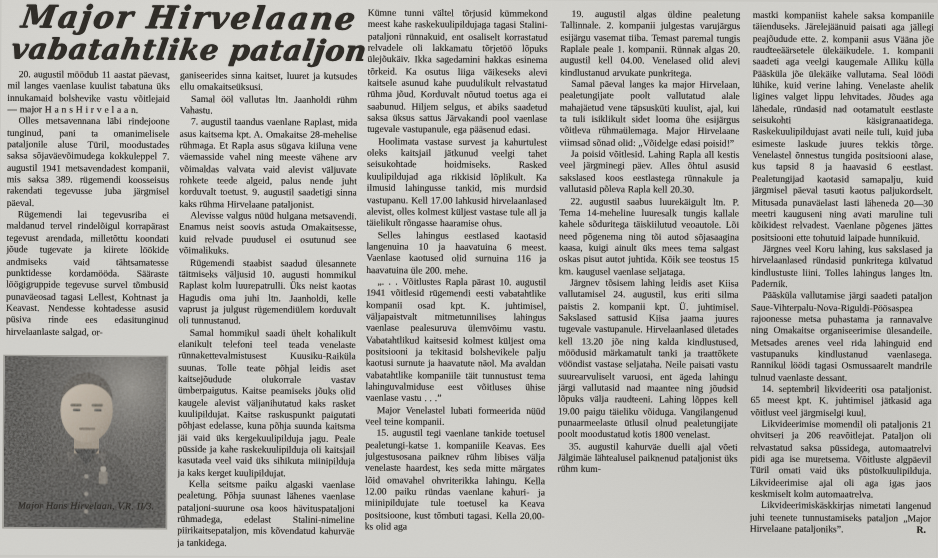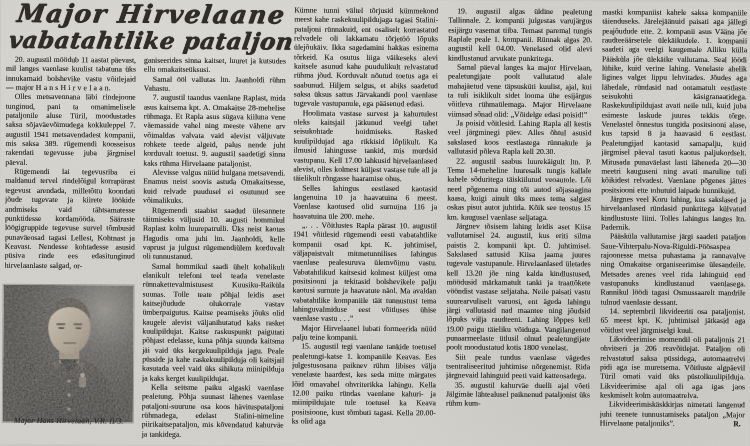--- a/index.html
+++ b/index.html
@@ -44,21 +44,20 @@
   .photo{
     position:absolute;left:4px;top:287px;width:130px;height:137px;margin:0;
     outline:1px solid rgba(60,56,50,.35);
   }
   .photo svg{display:block;width:100%;height:100%;}
   .caption{
     position:absolute;left:2px;top:402px;width:136px;
     font-style:italic;font-size:7.8px;line-height:9px;color:#2a2722;
     text-align:center;letter-spacing:0.2px;
     text-shadow:0 0 0.6px rgba(38,35,31,.5);
-    margin-top:16px;
   }
   
   .grain{position:absolute;left:0;top:0;width:750px;height:446px;pointer-events:none;}
 </style>
 </head>
 <body>
 
 <div class="sheet">
 
   <div class="masthead">
@@ -78,30 +77,29 @@
       <p class="par">Alevisse valgus nüüd hulgana metsavendi. Enamus neist soovis astuda Omakaitsesse, kuid relvade puudusel ei osutunud see võimalikuks.</p>
       <p class="par">Rügemendi staabist saadud ülesannete täitmiseks väljusid 10. augusti hommikul Raplast kolm luurepatrulli. Üks neist kaotas Hagudis oma juhi ltn. Jaanholdi, kelle vaprust ja julgust rügemendiülem korduvalt oli tunnustanud.</p>
       <p class="par">Samal hommikul saadi ühelt kohalikult elanikult telefoni teel teada venelaste rünnakettevalmistusest Kuusiku-Raiküla suunas. Tolle teate põhjal leidis aset kaitsejõudude olukorrale vastav ümberpaigutus. Kaitse peamiseks jõuks olid kaugele alevist väljanihutatud kaks rasket kuulipildujat. Kaitse raskuspunkt paigutati põhjast edelasse, kuna põhja suunda kaitsma jäi vaid üks kergekuulipilduja jagu. Peale püsside ja kahe raskekuulipilduja oli kaitsjail kasutada veel vaid üks sihikuta miinipilduja ja kaks kerget kuulipildujat.</p>
       <p class="par">Kella seitsme paiku algaski vaenlase pealetung. Põhja suunast lähenes vaenlase pataljoni-suurune osa koos hävituspataljoni rühmadega, edelast Stalini-nimeline piirikaitsepataljon, mis kõvendatud kahurväe ja tankidega.</p>
     </div>
   <div class="col" id="col-2">
       <p class="par noind">Kümne tunni vältel tõrjusid kümmekond meest kahe raskekuulipildujaga tagasi Stalini-pataljoni rünnakuid, ent osaliselt korrastatud relvadele oli lakkamatu tõrjetöö lõpuks ülejõukäiv. Ikka sagedamini hakkas esinema tõrkeid. Ka osutus liiga väikeseks alevi kaitsele asunud kahe puudulikult relvastatud rühma jõud. Korduvalt nõutud toetus aga ei saabunud. Hiljem selgus, et abiks saadetud saksa üksus sattus Järvakandi pool vaenlase tugevale vastupanule, ega pääsenud edasi.</p>
       <p class="par">Hoolimata vastase survest ja kahurtulest oleks kaitsjail jätkunud veelgi tahet seisukohtade hoidmiseks. Rasked kuulipildujad aga rikkisid lõplikult. Ka ilmusid lahingusse tankid, mis murdsid vastupanu. Kell 17.00 lahkusid hirvelaanlased alevist, olles kolmest küljest vastase tule all ja täielikult rõngasse haaramise ohus.</p>
       <p class="par">Selles lahingus eestlased kaotasid langenuina 10 ja haavatuina 6 meest. Vaenlase kaotused olid surnuina 116 ja haavatuina üle 200. mehe.</p>
       <p class="par">„. . . Võitlustes Rapla pärast 10. augustil 1941 võitlesid rügemendi eesti vabatahtlike kompanii osad kpt. K. juhtimisel, väljapaistvalt mitmetunnilises lahingus vaenlase pealesuruva ülemvõimu vastu. Vabatahtlikud kaitsesid kolmest küljest oma positsiooni ja tekitasid bolshevikele palju kaotusi surnute ja haavatute näol. Ma avaldan vabatahtlike kompaniile täit tunnustust tema lahinguvalmiduse eest võitluses ühise vaenlase vastu . . .”</p>
-      <p class="par">Major Hirvelaanel lubati formeerida nüüd palju teine kompanii.</p>
+      <p class="par">Major Venelastel lubati formeerida nüüd veel teine kompanii.</p>
       <p class="par">15. augustil tegi vaenlane tankide toetusel pealetungi-katse 1. kompaniile Keavas. Ees julgestusosana paiknev rühm libises välja venelaste haardest, kes seda mitte märgates lõid omavahel ohvriterikka lahingu. Kella 12.00 paiku ründas vaenlane kahuri- ja miinipildujate tule toetusel ka Keava positsioone, kust tõmbuti tagasi. Kella 20.00-ks olid aga</p>
     </div>
   <div class="col" id="col-3">
       <p class="par">19. augustil algas üldine pealetung Tallinnale. 2. kompanii julgestas varujärgus esijärgu vasemat tiiba. Temast paremal tungis Raplale peale 1. kompanii. Rünnak algas 20. augustil kell 04.00. Venelased olid alevi kindlustanud arvukate punkritega.</p>
       <p class="par">Samal päeval langes ka major Hirvelaan, pealetungijate poolt vallutatud alale mahajäetud vene täpsusküti kuulist, ajal, kui ta tuli isiklikult sidet looma ühe esijärgus võitleva rühmaülemaga. Major Hirvelaane viimsad sõnad olid: „Võidelge edasi poisid!”</p>
       <p class="par">Ja poisid võitlesid. Lahing Rapla all kestis veel järgminegi päev. Alles õhtul asusid sakslased koos eestlastega rünnakule ja vallutasid põleva Rapla kell 20.30.</p>
       <p class="par">22. augustil saabus luurekäigult ltn. P. Tema 14-meheline luuresalk tungis kallale kahele sõduritega täiskiilutud veoautole. Lõi need põgenema ning tõi autod sõjasaagina kaasa, kuigi ainult üks mees tema salgast oskas pisut autot juhtida. Kõik see teostus 15 km. kaugusel vaenlase seljataga.</p>
       <p class="par">Järgnev tõsisem lahing leidis aset Kiisa vallutamisel 24. augustil, kus eriti silma paistis 2. kompanii kpt. Ü. juhtimisel. Sakslased sattusid Kiisa jaama juures tugevale vastupanule. Hirvelaanlased ületades kell 13.20 jõe ning kalda kindlustused, möödusid märkamatult tanki ja traattõkete vööndist vastase seljataha. Neile paisati vastu suurearvuliselt varuosi, ent ägeda lahingu järgi vallutasid nad maantee ning jõudsid lõpuks välja raudteeni. Lahing lõppes kell 19.00 paigu täieliku võiduga. Vangilangenud punaarmeelaste ütlusil olnud pealetungijate poolt moodustatud kotis 1800 venelast.</p>
-      <p class="par">Siit peale tundus vaenlase vägedes tsentraliseeritud juhtimise nõrgenemist. Rida järgnevaid lahinguid peeti vaid katteosadega.</p>
       <p class="par">35. augustil kahurväe duelli ajal võeti Jälgimäe lähtealusel paiknenud pataljonist üks rühm kum-</p>
     </div>
   <div class="col" id="col-4">
       <p class="par noind">mastki kompaniist kahele saksa kompaniile täienduseks. Järelejäänuid paisati aga jällegi peajõudude ette. 2. kompanii asus Vääna jõe raudteeäärsetele ülekäikudele. 1. kompanii saadeti aga veelgi kaugemale Alliku külla Pääsküla jõe ülekäike vallutama. Seal löödi lühike, kuid verine lahing. Venelaste ahelik ligines valget lippu lehvitades. Jõudes aga lähedale, ründasid nad ootamatult eestlaste seisukohti käsigranaatidega. Raskekuulipildujast avati neile tuli, kuid juba esimeste laskude juures tekkis tõrge. Venelastel õnnestus tungida positsiooni alase, kus tapsid 8 ja haavasid 6 eestlast. Pealetungijad kaotasid samapalju, kuid järgmisel päeval tasuti kaotus paljukordselt. Mitusada punaväelast lasti läheneda 20—30 meetri kauguseni ning avati maruline tuli kõikidest relvadest. Vaenlane põgenes jättes positsiooni ette tohutuid laipade hunnikuid.</p>
       <p class="par">Järgnes veel Koru lahing, kus sakslased ja hirvelaanlased ründasid punkritega külvatud kindlustuste liini. Tolles lahingus langes ltn. Padernik.</p>
       <p class="par">Pääsküla vallutamise järgi saadeti pataljon Saue-Vihterpalu-Nova-Riguldi-Pöösaspea rajoonesse metsa puhastama ja rannavalve ning Omakaitse organiseerimise ülesandeile. Metsades arenes veel rida lahinguid end vastupanuks kindlustanud vaenlasega. Rannikul löödi tagasi Osmussaarelt mandrile tulnud vaenlaste dessant.</p>
       <p class="par">14. septembril likvideeriti osa pataljonist. 65 meest kpt. K. juhtimisel jätkasid aga võitlust veel järgmiselgi kuul.</p>
       <p class="par">Likvideerimise momendil oli pataljonis 21 ohvitseri ja 206 reavõitlejat. Pataljon oli relvastatud saksa püssidega, automaatrelvi pidi aga ise muretsema. Võitluste algpäevil Türil omati vaid üks püstolkuulipilduja. Likvideerimise ajal oli aga igas jaos keskmiselt kolm automaatrelva.</p>
       <p class="par">Likvideerimiskäskkirjas nimetati langenud juhi teenete tunnustamiseks pataljon „Major Hirvelaane pataljoniks”.<span class="sig">R.</span></p>
     </div>

